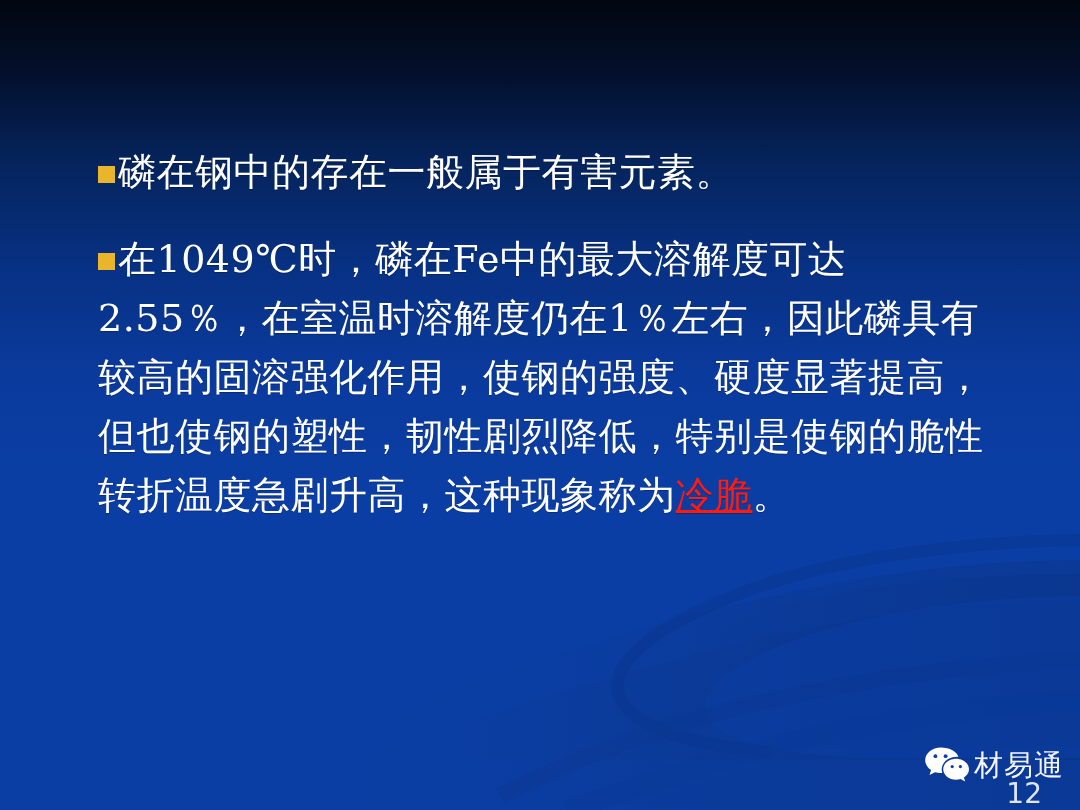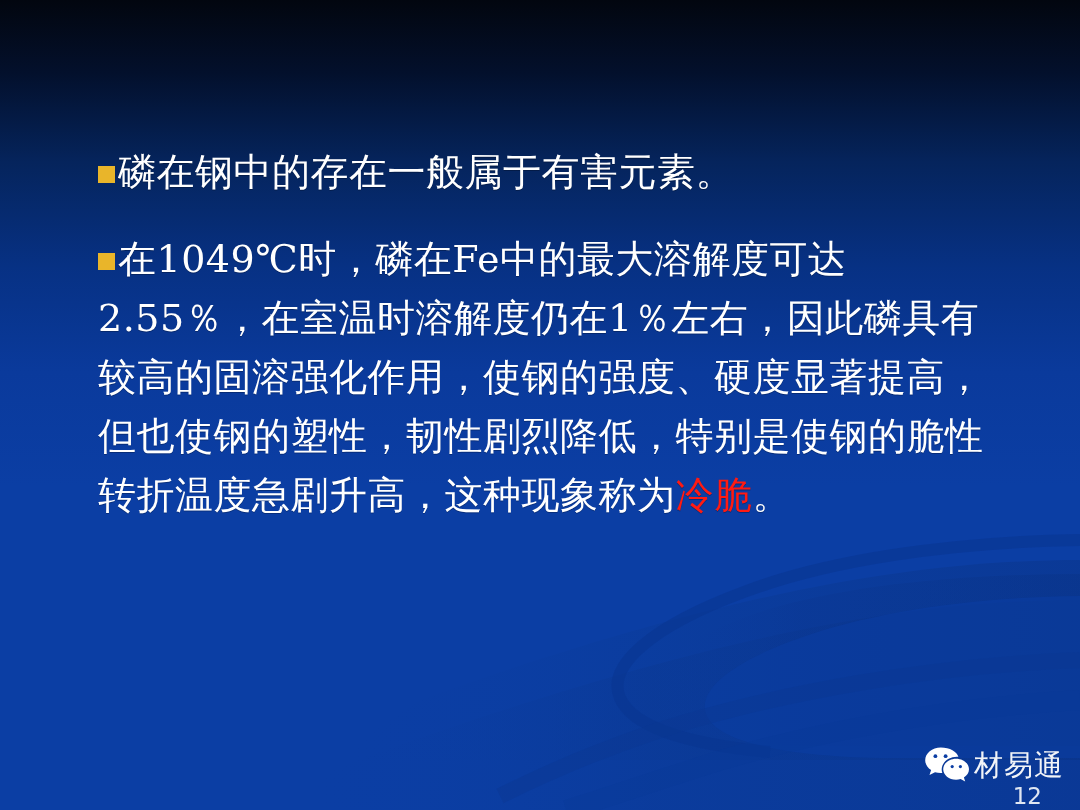--- a/index.html
+++ b/index.html
@@ -88,20 +88,21 @@
   }
 
   #b2 {
     left: 98px;
     top: 230px;
     width: 910px;
   }
 
   .red {
     color: #FF1A12;
+    text-decoration: underline;
   }
 
   
   .watermark {
     position: absolute;
     z-index: 4;
     right: 16px;
     bottom: 26px;
     display: flex;
     align-items: center;
@@ -114,21 +115,21 @@
     letter-spacing: 1px;
     line-height: 1;
   }
   .wechat-icon { display:block; }
 
   .page-number {
     position: absolute;
     z-index: 3;
     right: 38px;
     bottom: 2px;
-    font-size: 23px;
+    font-size: 28px;
     color: #dfe6f2;
     font-family: "DejaVu Sans", "Liberation Sans", sans-serif;
     line-height: 1;
   }
 </style>
 </head>
 <body>
 
 <div id="slide">
 

